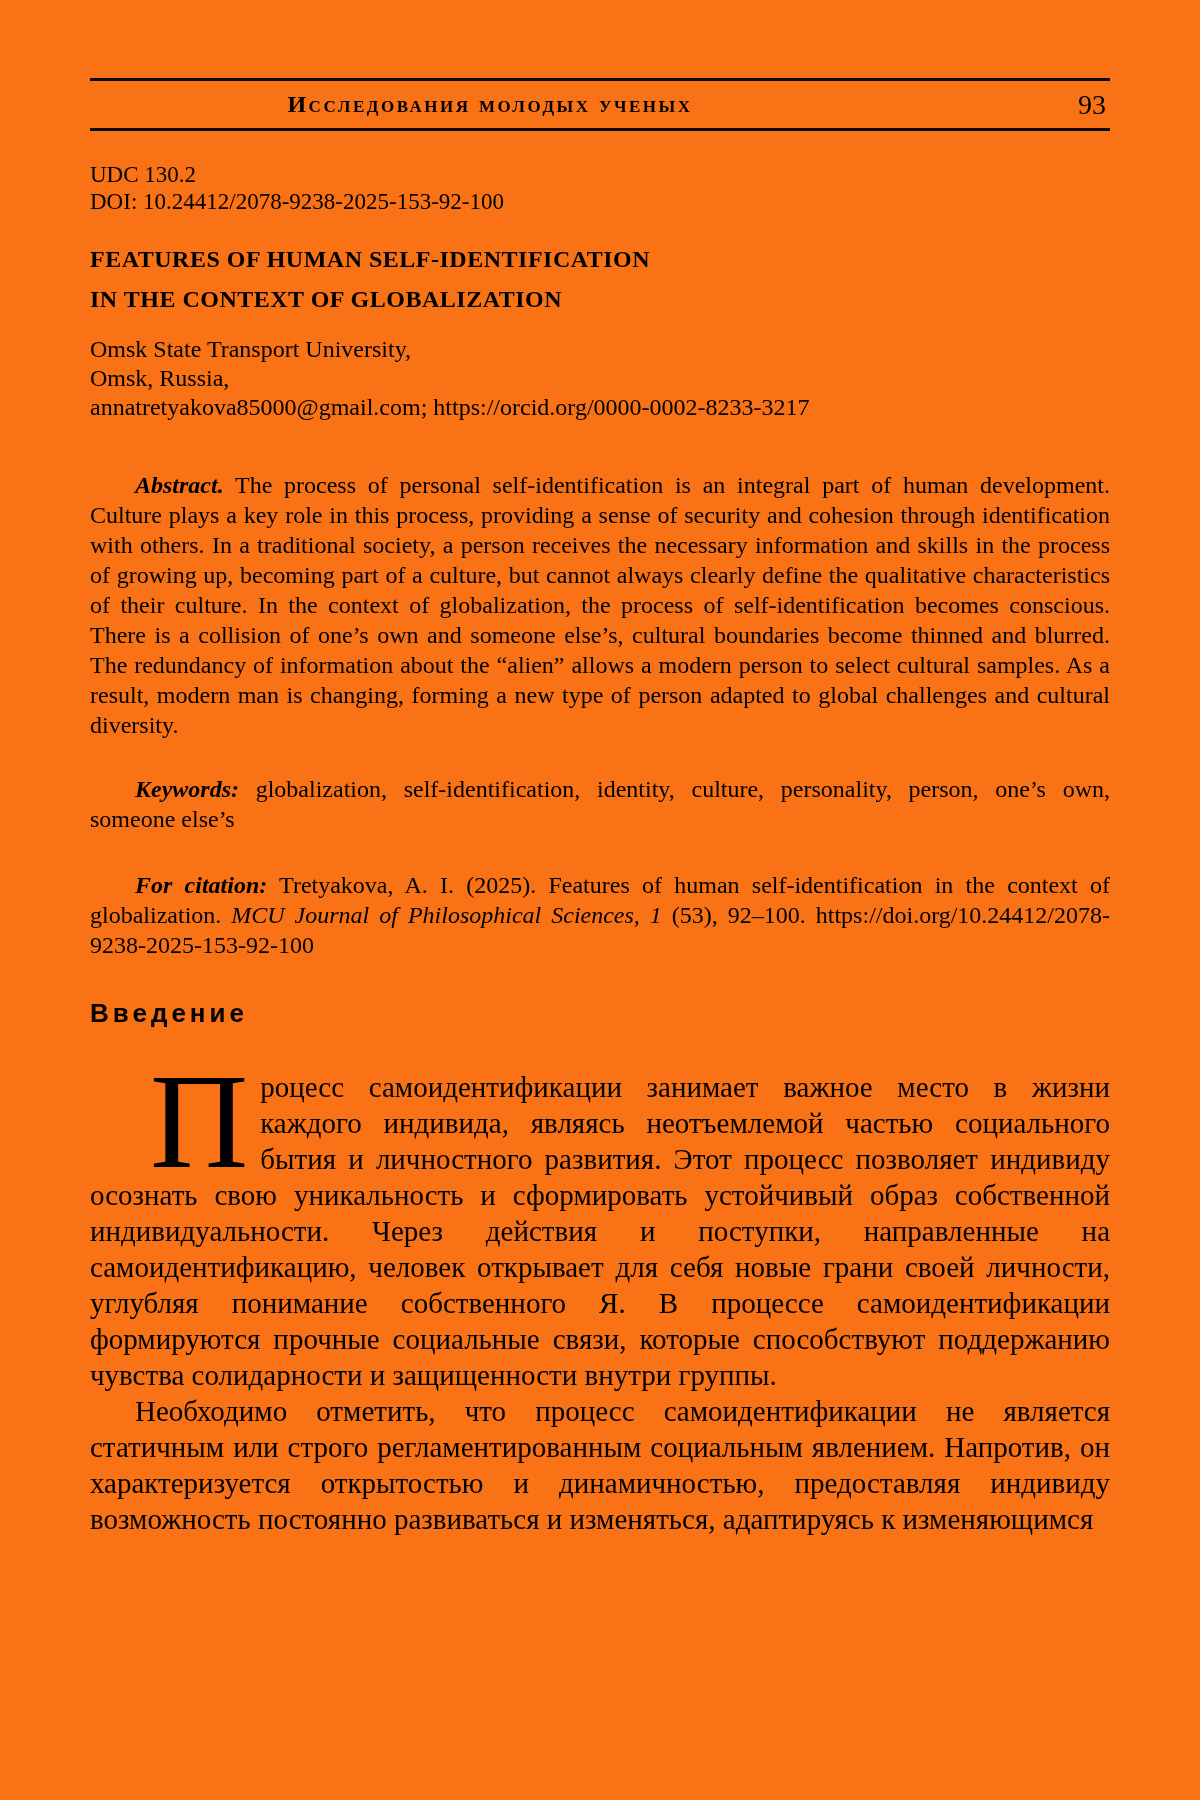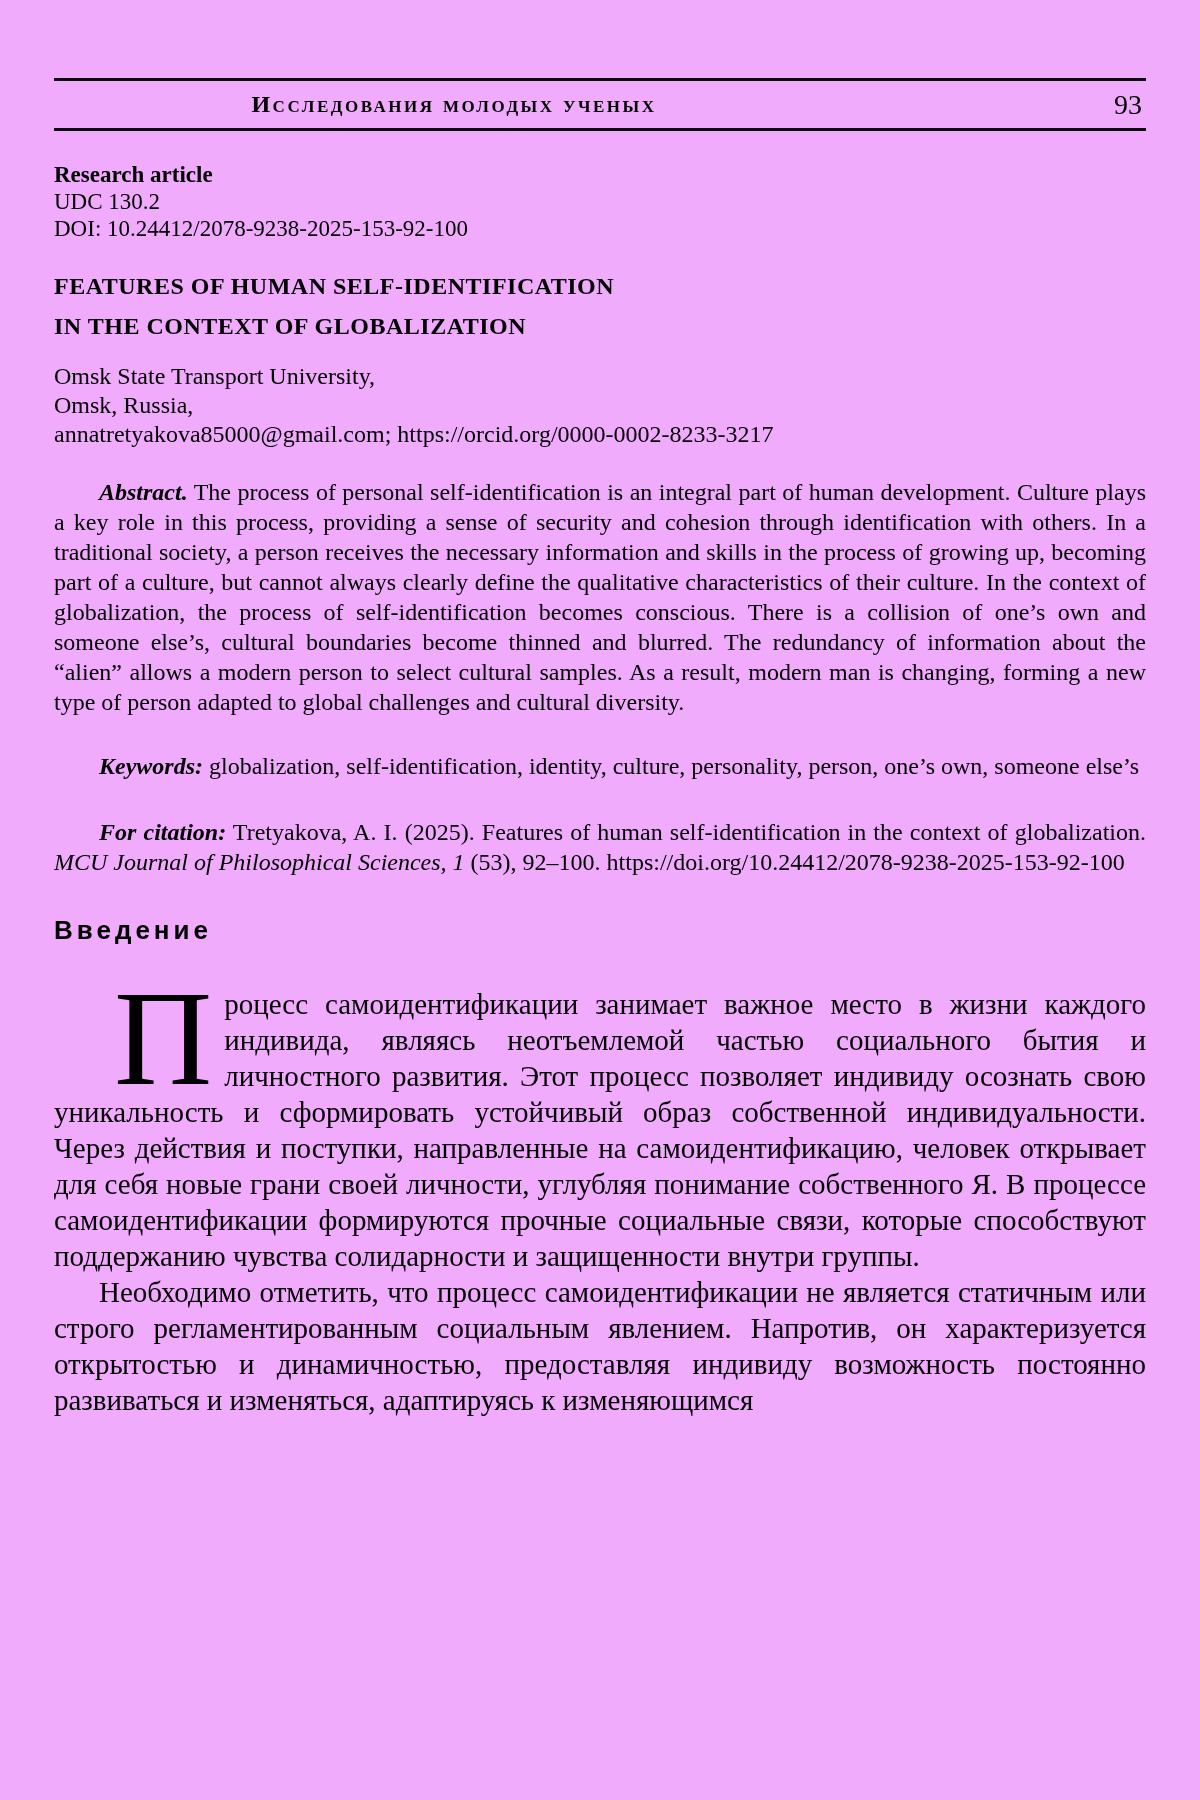--- a/index.html
+++ b/index.html
@@ -5,25 +5,25 @@
   html, body {
     margin: 0;
     padding: 0;
     background: #ffffff;
     color: #000000;
   }
   .page {
     position: relative;
     width: 1200px;
     height: 1800px;
-    background: #f0abfc;
+    background: #f97316;
     font-family: "Liberation Serif", "DejaVu Serif", serif;
     overflow: hidden;
     box-sizing: border-box;
-    padding: 0 54px;
+    padding: 0 90px;
   }
   
   .running-header {
     margin-top: 78px;
     border-top: 3px solid #0b0b0b;
     border-bottom: 3px solid #0b0b0b;
     height: 47px;
     position: relative;
   }
   .running-title {
@@ -74,21 +74,21 @@
   }
   .affiliation div { display: block; }
   
   .para {
     text-align: justify;
     text-indent: 45px;
     font-size: 24px;
     line-height: 30px;
     margin: 0;
   }
-  .abstract-para  { margin-top: 28px; }
+  .abstract-para  { margin-top: 48px; }
   .keywords-para  { margin-top: 34px; }
   .citation-para  { margin-top: 36px; }
   .lbl-bi { font-weight: bold; font-style: italic; }
   .italic { font-style: italic; }
   
   .section-heading {
     margin-top: 37px;
     font-family: "Liberation Sans", "DejaVu Sans", sans-serif;
     font-weight: bold;
     font-size: 26px;
@@ -115,21 +115,20 @@
 <body>
 
 <div class="page">
 
   <div class="running-header">
     <div class="running-title">Исследования молодых ученых</div>
     <div class="page-number">93</div>
   </div>
 
   <div class="meta-block">
-    <div class="meta-type">Research article</div>
     <div>UDC 130.2</div>
     <div>DOI: 10.24412/2078-9238-2025-153-92-100</div>
   </div>
 
   <h1 class="article-title">
     <span class="t-line">FEATURES OF HUMAN SELF-IDENTIFICATION</span>
     <span class="t-line">IN THE CONTEXT OF GLOBALIZATION</span>
   </h1>
 
 

